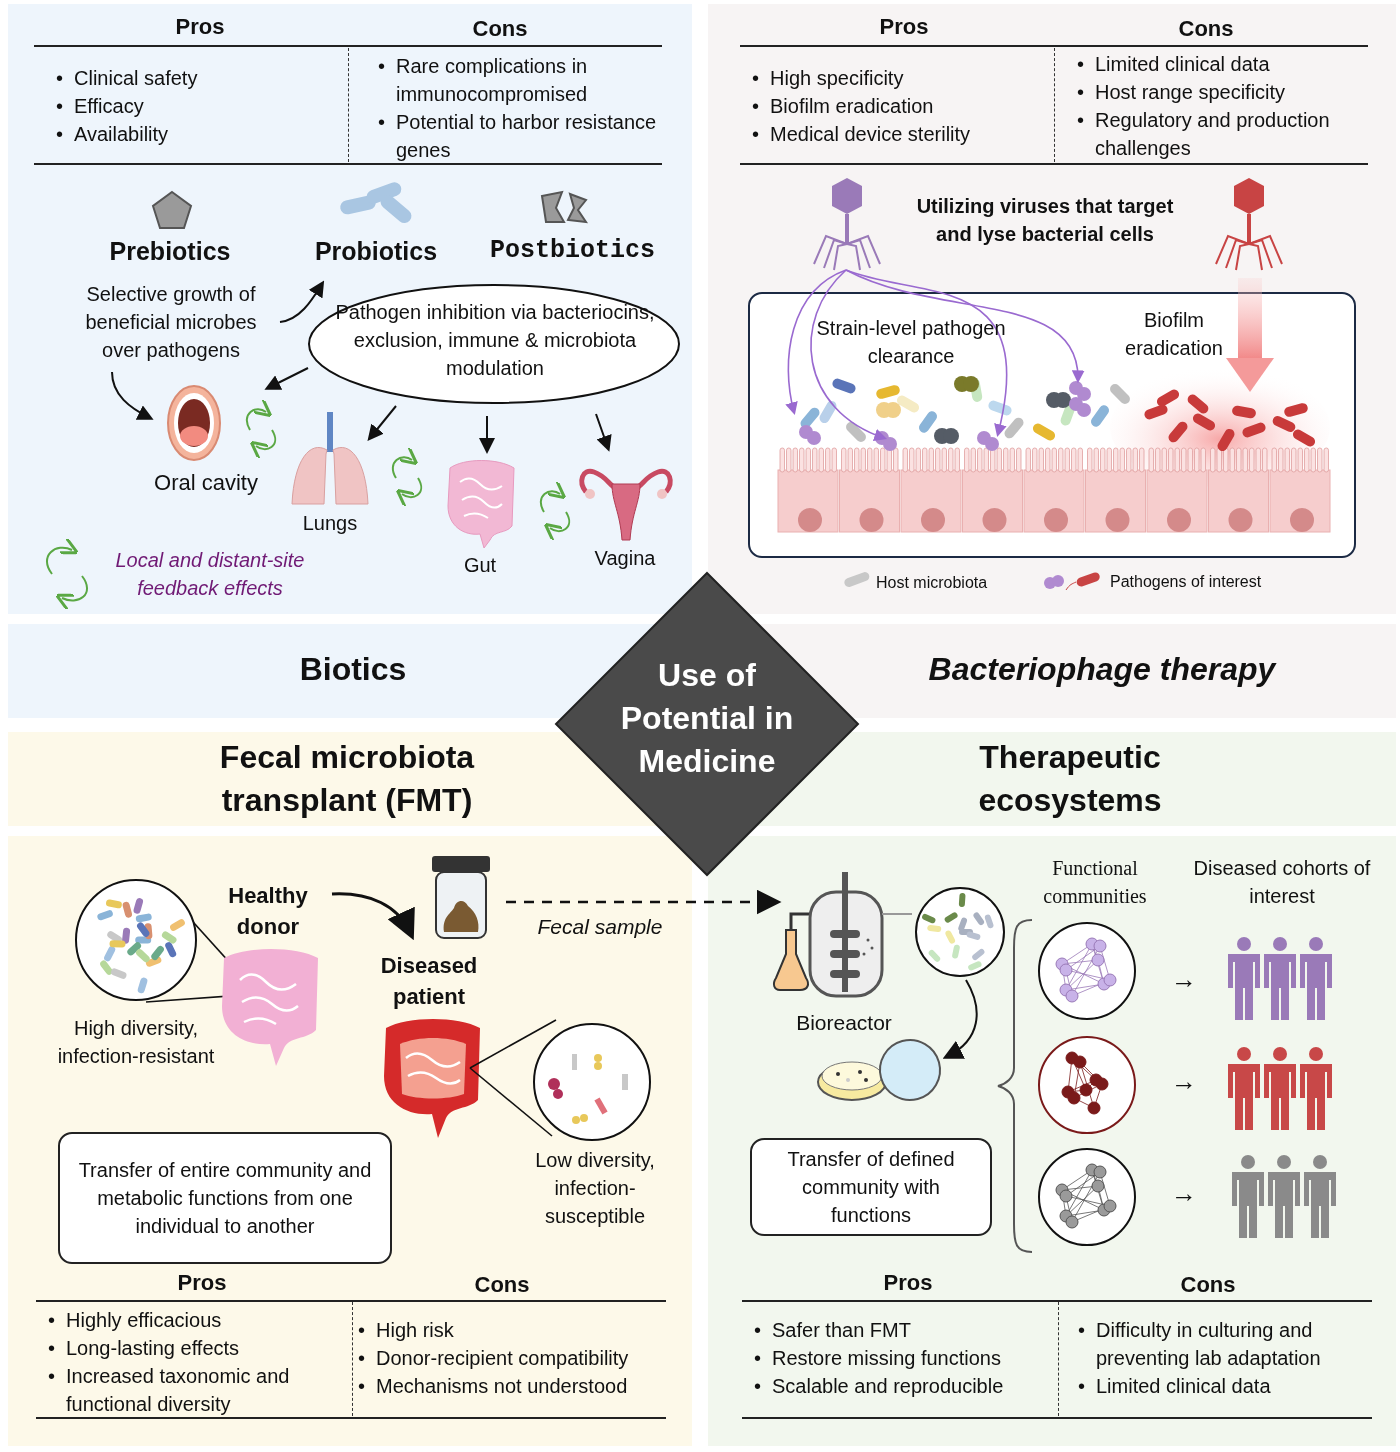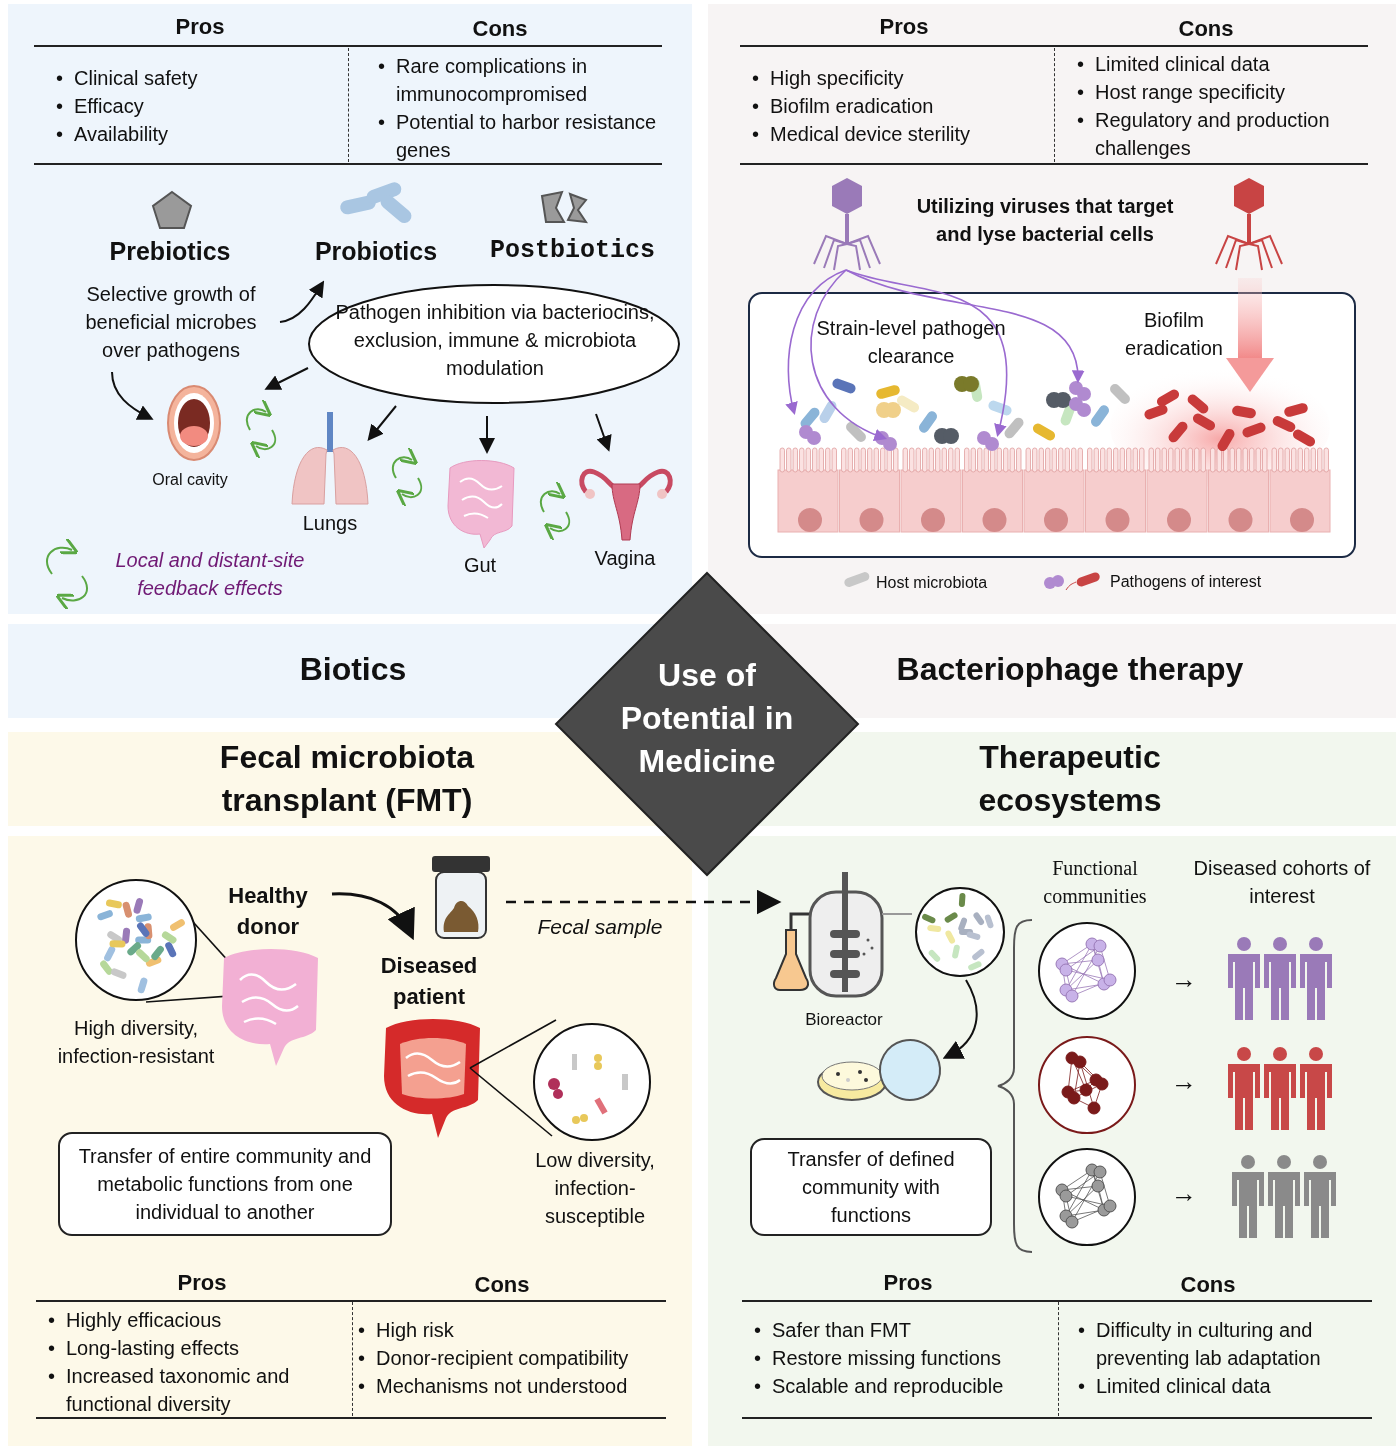--- a/index.html
+++ b/index.html
@@ -118,21 +118,21 @@
     <path d="M272,430 C282,446 266,454 256,446" marker-end="url(#gh)"></path>
     <path d="M396,478 C386,462 402,452 412,460" marker-end="url(#gh)"></path>
     <path d="M418,478 C428,494 412,502 402,494" marker-end="url(#gh)"></path>
     <path d="M544,512 C534,496 550,486 560,494" marker-end="url(#gh)"></path>
     <path d="M566,512 C576,528 560,536 550,528" marker-end="url(#gh)"></path>
     <path d="M52,574 C38,556 56,542 72,550" marker-end="url(#gh)"></path>
     <path d="M82,576 C96,594 78,606 62,598" marker-end="url(#gh)"></path>
   </g>
 </svg>
 
-<div class="txt" style="left:120px;top:470px;width:140px;font-size:16px;">Oral cavity</div>
+<div class="txt" style="left:136px;top:470px;width:140px;font-size:22px;">Oral cavity</div>
 <div class="txt" style="left:270px;top:511px;width:120px;font-size:20px;">Lungs</div>
 <div class="txt" style="left:440px;top:553px;width:80px;font-size:20px;">Gut</div>
 <div class="txt" style="left:570px;top:546px;width:110px;font-size:20px;">Vagina</div>
 <div class="txt" style="left:100px;top:546px;width:220px;font-size:20px;line-height:28px;font-style:italic;color:#701a75;">Local and distant-site feedback effects</div>
 
 <div class="pc-head" style="left:824px;top:14px;width:160px;">Pros</div>
 <div class="pc-head" style="left:1126px;top:16px;width:160px;">Cons</div>
 <div class="hline" style="left:740px;top:45px;width:628px;"></div>
 <div class="vdash" style="left:1054px;top:48px;height:114px;"></div>
 <div class="hline" style="left:740px;top:163px;width:628px;"></div>
@@ -360,21 +360,21 @@
 <div class="txt" style="left:876px;top:573px;width:140px;font-size:16px;text-align:left;">Host microbiota</div>
 <svg style="left:1042px;top:570px;" width="62" height="22" viewBox="0 0 62 22">
   <circle cx="8" cy="13" r="6" fill="#b08ad0"></circle>
     <circle cx="16" cy="11" r="6" fill="#b08ad0"></circle>
   <path d="M24,20 C28,14 30,14 34,12" stroke="#c84444" fill="none"></path>
   <rect x="34" y="5" width="24" height="9" rx="4.5" fill="#c84444" transform="rotate(-20 46 9)"></rect>
 </svg>
 <div class="txt" style="left:1110px;top:572px;width:180px;font-size:16px;text-align:left;">Pathogens of interest</div>
 
 <div class="title-big" style="left:200px;top:648px;width:306px;">Biotics</div>
-<div class="title-big" style="left:860px;top:648px;width:420px;">Bacteriophage therapy</div>
+<div class="title-big" style="left:892px;top:648px;width:420px;font-style:italic;">Bacteriophage therapy</div>
 <div class="title-big" style="left:196px;top:736px;width:302px;">Fecal microbiota transplant (FMT)</div>
 <div class="title-big" style="left:940px;top:736px;width:260px;">Therapeutic ecosystems</div>
 
 <svg style="left:554px;top:571px;" width="306" height="306" viewBox="0 0 306 306">
   <polygon points="153,2 304,153 153,304 2,153" fill="#4a4a4a" stroke="#222" stroke-width="2"></polygon>
 </svg>
 <div class="txt" style="left:584px;top:654px;width:246px;font-size:32px;font-weight:bold;color:#fff;line-height:43px;">
   <div>Use of</div>
   <div>Potential in</div>
   <div>Medicine</div>
@@ -447,21 +447,21 @@
     <circle cx="142" cy="50" r="4" fill="#e8c85a"></circle>
   <circle cx="98" cy="68" r="6" fill="#b0305a"></circle>
     <circle cx="102" cy="78" r="5" fill="#b0305a"></circle>
   <rect x="166" y="58" width="6" height="16" fill="#c8c8c8"></rect>
   <rect x="142" y="82" width="6" height="16" fill="#e0707a" transform="rotate(-30 145 90)"></rect>
   <circle cx="120" cy="104" r="4" fill="#e8c85a"></circle>
     <circle cx="128" cy="102" r="4" fill="#e8c85a"></circle>
 </svg>
 <div class="txt" style="left:520px;top:1146px;width:150px;font-size:20px;line-height:28px;">Low diversity, infection-susceptible</div>
 
-<div class="box" style="left:58px;top:1132px;width:334px;height:104px;padding:0 8px;box-sizing:border-box;">Transfer of entire community and metabolic functions from one individual to another</div>
+<div class="box" style="left:58px;top:1132px;width:334px;height:132px;padding:0 8px;box-sizing:border-box;">Transfer of entire community and metabolic functions from one individual to another</div>
 
 <div class="pc-head" style="left:122px;top:1270px;width:160px;">Pros</div>
 <div class="pc-head" style="left:422px;top:1272px;width:160px;">Cons</div>
 <div class="hline" style="left:36px;top:1300px;width:630px;"></div>
 <div class="vdash" style="left:352px;top:1302px;height:114px;"></div>
 <div class="hline" style="left:36px;top:1417px;width:630px;"></div>
 <ul class="bl" style="left:48px;top:1306px;width:290px;">
   <li>Highly efficacious</li>
   <li>Long-lasting effects</li>
   <li>Increased taxonomic and functional diversity</li>
@@ -478,21 +478,21 @@
   <rect x="46" y="22" width="72" height="104" rx="26" fill="#eeeeee" stroke="#555" stroke-width="3"></rect>
   <rect x="78" y="2" width="6" height="120" fill="#555"></rect>
   <rect x="66" y="60" width="30" height="8" rx="4" fill="#555"></rect>
   <rect x="66" y="80" width="30" height="8" rx="4" fill="#555"></rect>
   <rect x="66" y="100" width="30" height="8" rx="4" fill="#555"></rect>
   <path d="M118,44 L148,44" stroke="#999" stroke-width="2"></path>
   <circle cx="104" cy="70" r="1.5" fill="#555"></circle>
     <circle cx="108" cy="78" r="1.5" fill="#555"></circle>
     <circle cx="100" cy="84" r="1.5" fill="#555"></circle>
 </svg>
-<div class="txt" style="left:784px;top:1010px;width:120px;font-size:17px;">Bioreactor</div>
+<div class="txt" style="left:784px;top:1010px;width:120px;font-size:21px;">Bioreactor</div>
 <svg style="left:914px;top:886px;" width="92" height="92" viewBox="0 0 92 92">
   <circle cx="46" cy="46" r="44" fill="#fff" stroke="#111" stroke-width="2"></circle>
   <g id="eco-microbes">
       <rect x="45" y="43" width="14" height="6" rx="3" fill="#a8b0c0" transform="rotate(0 52 46)"></rect>
       <rect x="13.428918557315697" y="66.89811276757239" width="14" height="6" rx="3" fill="#c6e6c0" transform="rotate(47 20.428918557315697 69.89811276757239)"></rect>
       <rect x="41.161904647752806" y="11.073112142051414" width="14" height="6" rx="3" fill="#6a8a4a" transform="rotate(94 48.161904647752806 14.073112142051414)"></rect>
       <rect x="57.32463720473997" y="65.47682520541234" width="14" height="6" rx="3" fill="#b8c0d0" transform="rotate(141 64.32463720473997 68.47682520541234)"></rect>
       <rect x="13.237343016319052" y="39.494931506918114" width="14" height="6" rx="3" fill="#f0e8a0" transform="rotate(8 20.237343016319052 42.494931506918114)"></rect>
       <rect x="57.767583523465674" y="29.704218387407998" width="14" height="6" rx="3" fill="#a8b0c0" transform="rotate(55 64.76758352346567 32.704218387408)"></rect>
       <rect x="34.971097678256385" y="62.58999607151182" width="14" height="6" rx="3" fill="#c6e6c0" transform="rotate(102 41.971097678256385 65.58999607151182)"></rect>

